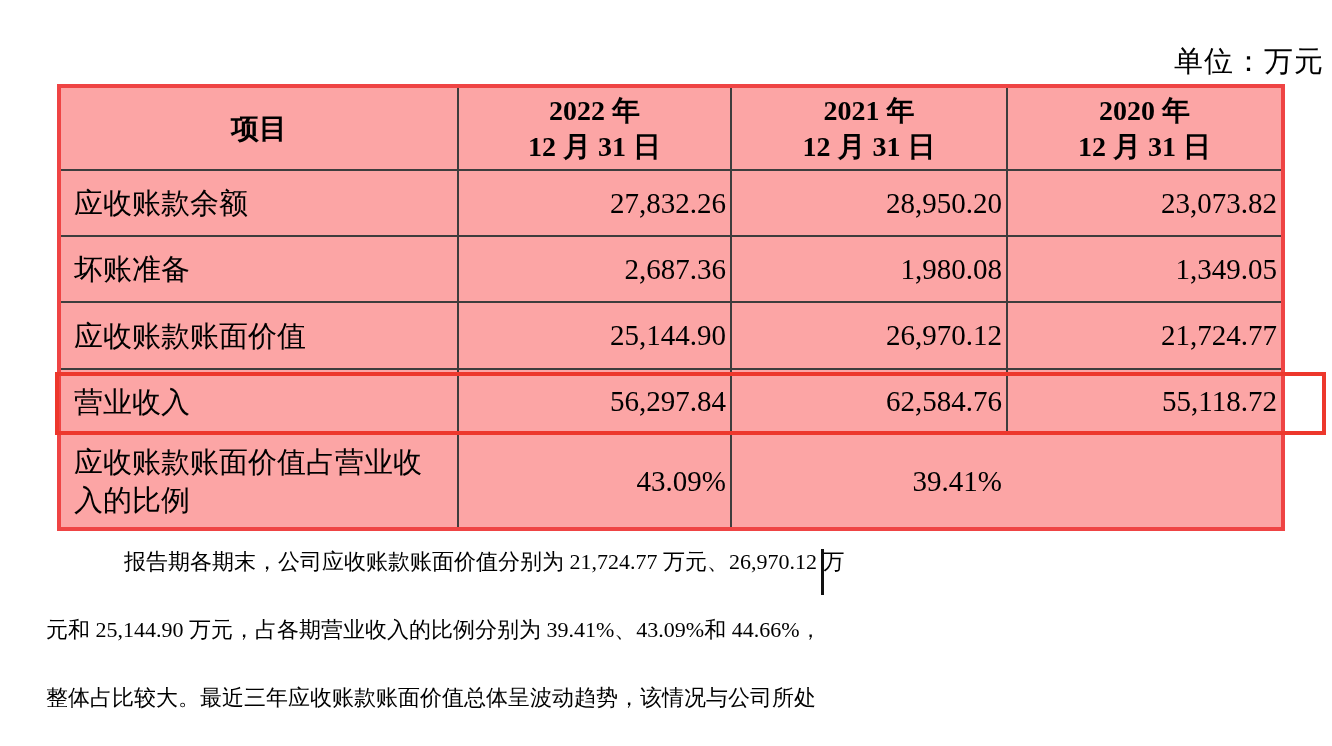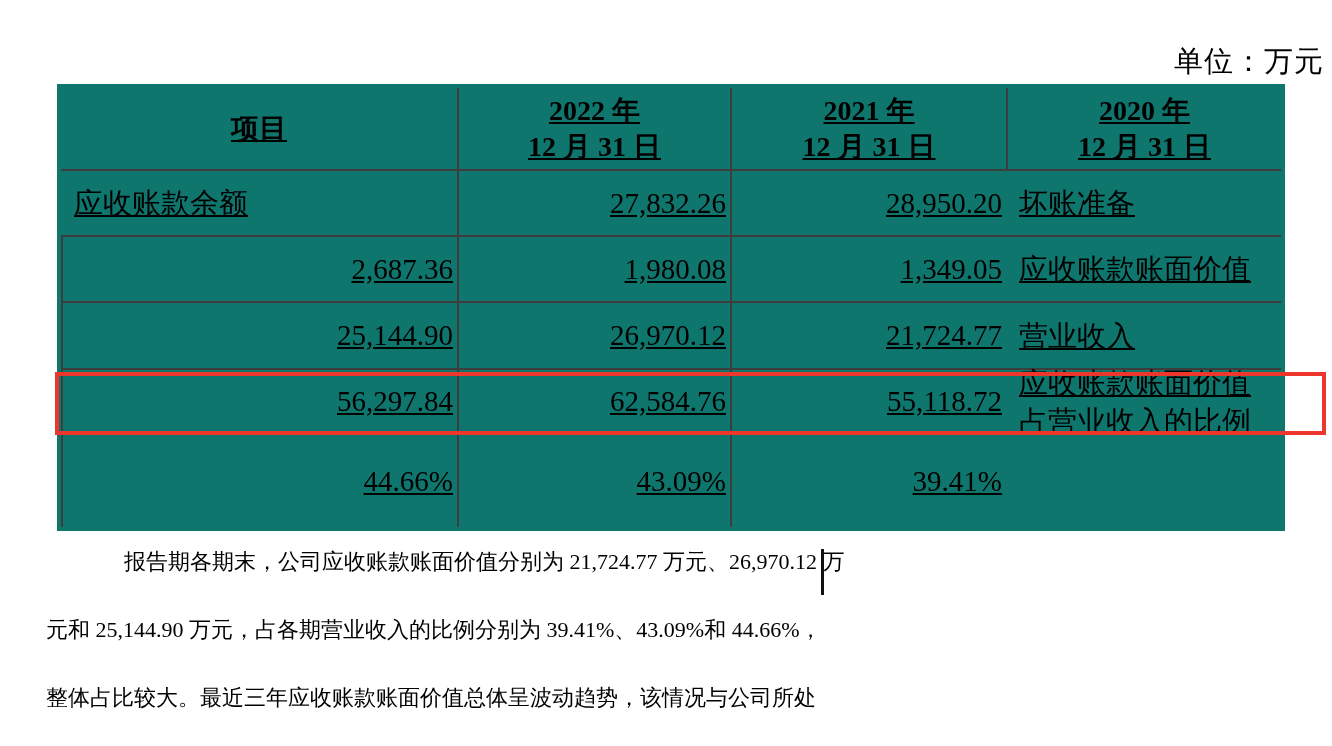--- a/index.html
+++ b/index.html
@@ -8,26 +8,25 @@
     font-family:"Liberation Serif","DejaVu Serif",serif;color:#000;
     overflow:hidden;
   }
   .unit-label{
     position:absolute;top:42px;right:8px;font-size:29px;letter-spacing:1px;
     font-family:"Liberation Serif","DejaVu Serif",serif;
   }
   
   .fin-table{
     position:absolute;left:57px;top:84px;width:1228px;height:447px;
-    border:4px solid #0f766e;box-sizing:border-box;
+    border:4px solid #ef4444;box-sizing:border-box;
     display:grid;
     grid-template-columns:396px 273px 276px 1fr;
     grid-template-rows:81px 66px 66px 67px 65px 1fr;
-    background:#0f766e;
-    text-decoration:underline;
+    background:#fca5a5;
   }
   .cell{
     display:flex;align-items:center;box-sizing:border-box;
     border-left:2px solid #3d3d3d;border-top:2px solid #3d3d3d;
     font-size:29px;
   }
   .cell.nl{border-left:none;}
   .cell.nt{border-top:none;}
   .cell.head{
     flex-direction:column;justify-content:center;font-weight:bold;
@@ -75,38 +74,38 @@
       <span>12 月 31 日</span>
     </div>
     <div class="cell head nt">
       <span>2020 年</span>
       <span>12 月 31 日</span>
     </div>
 
     <div class="cell label nl">应收账款余额</div>
     <div class="cell value">27,832.26</div>
     <div class="cell value">28,950.20</div>
+    <div class="cell value">23,073.82</div>
 
     <div class="cell label nl">坏账准备</div>
     <div class="cell value">2,687.36</div>
     <div class="cell value">1,980.08</div>
     <div class="cell value">1,349.05</div>
 
     <div class="cell label nl">应收账款账面价值</div>
     <div class="cell value">25,144.90</div>
     <div class="cell value">26,970.12</div>
     <div class="cell value">21,724.77</div>
 
     <div class="cell label nl">营业收入</div>
     <div class="cell value">56,297.84</div>
     <div class="cell value">62,584.76</div>
     <div class="cell value">55,118.72</div>
 
     <div class="cell label nl">应收账款账面价值占营业收入的比例</div>
-    <div class="cell value">44.66%</div>
     <div class="cell value">43.09%</div>
     <div class="cell value">39.41%</div>
 
   </div>
 
   <div class="highlight-box"></div>
 
   <div class="paragraph">
     <div class="pline indent">报告期各期末，公司应收账款账面价值分别为 21,724.77 万元、26,970.12 万</div>
     <div class="pline">元和 25,144.90 万元，占各期营业收入的比例分别为 39.41%、43.09%和 44.66%，</div>

